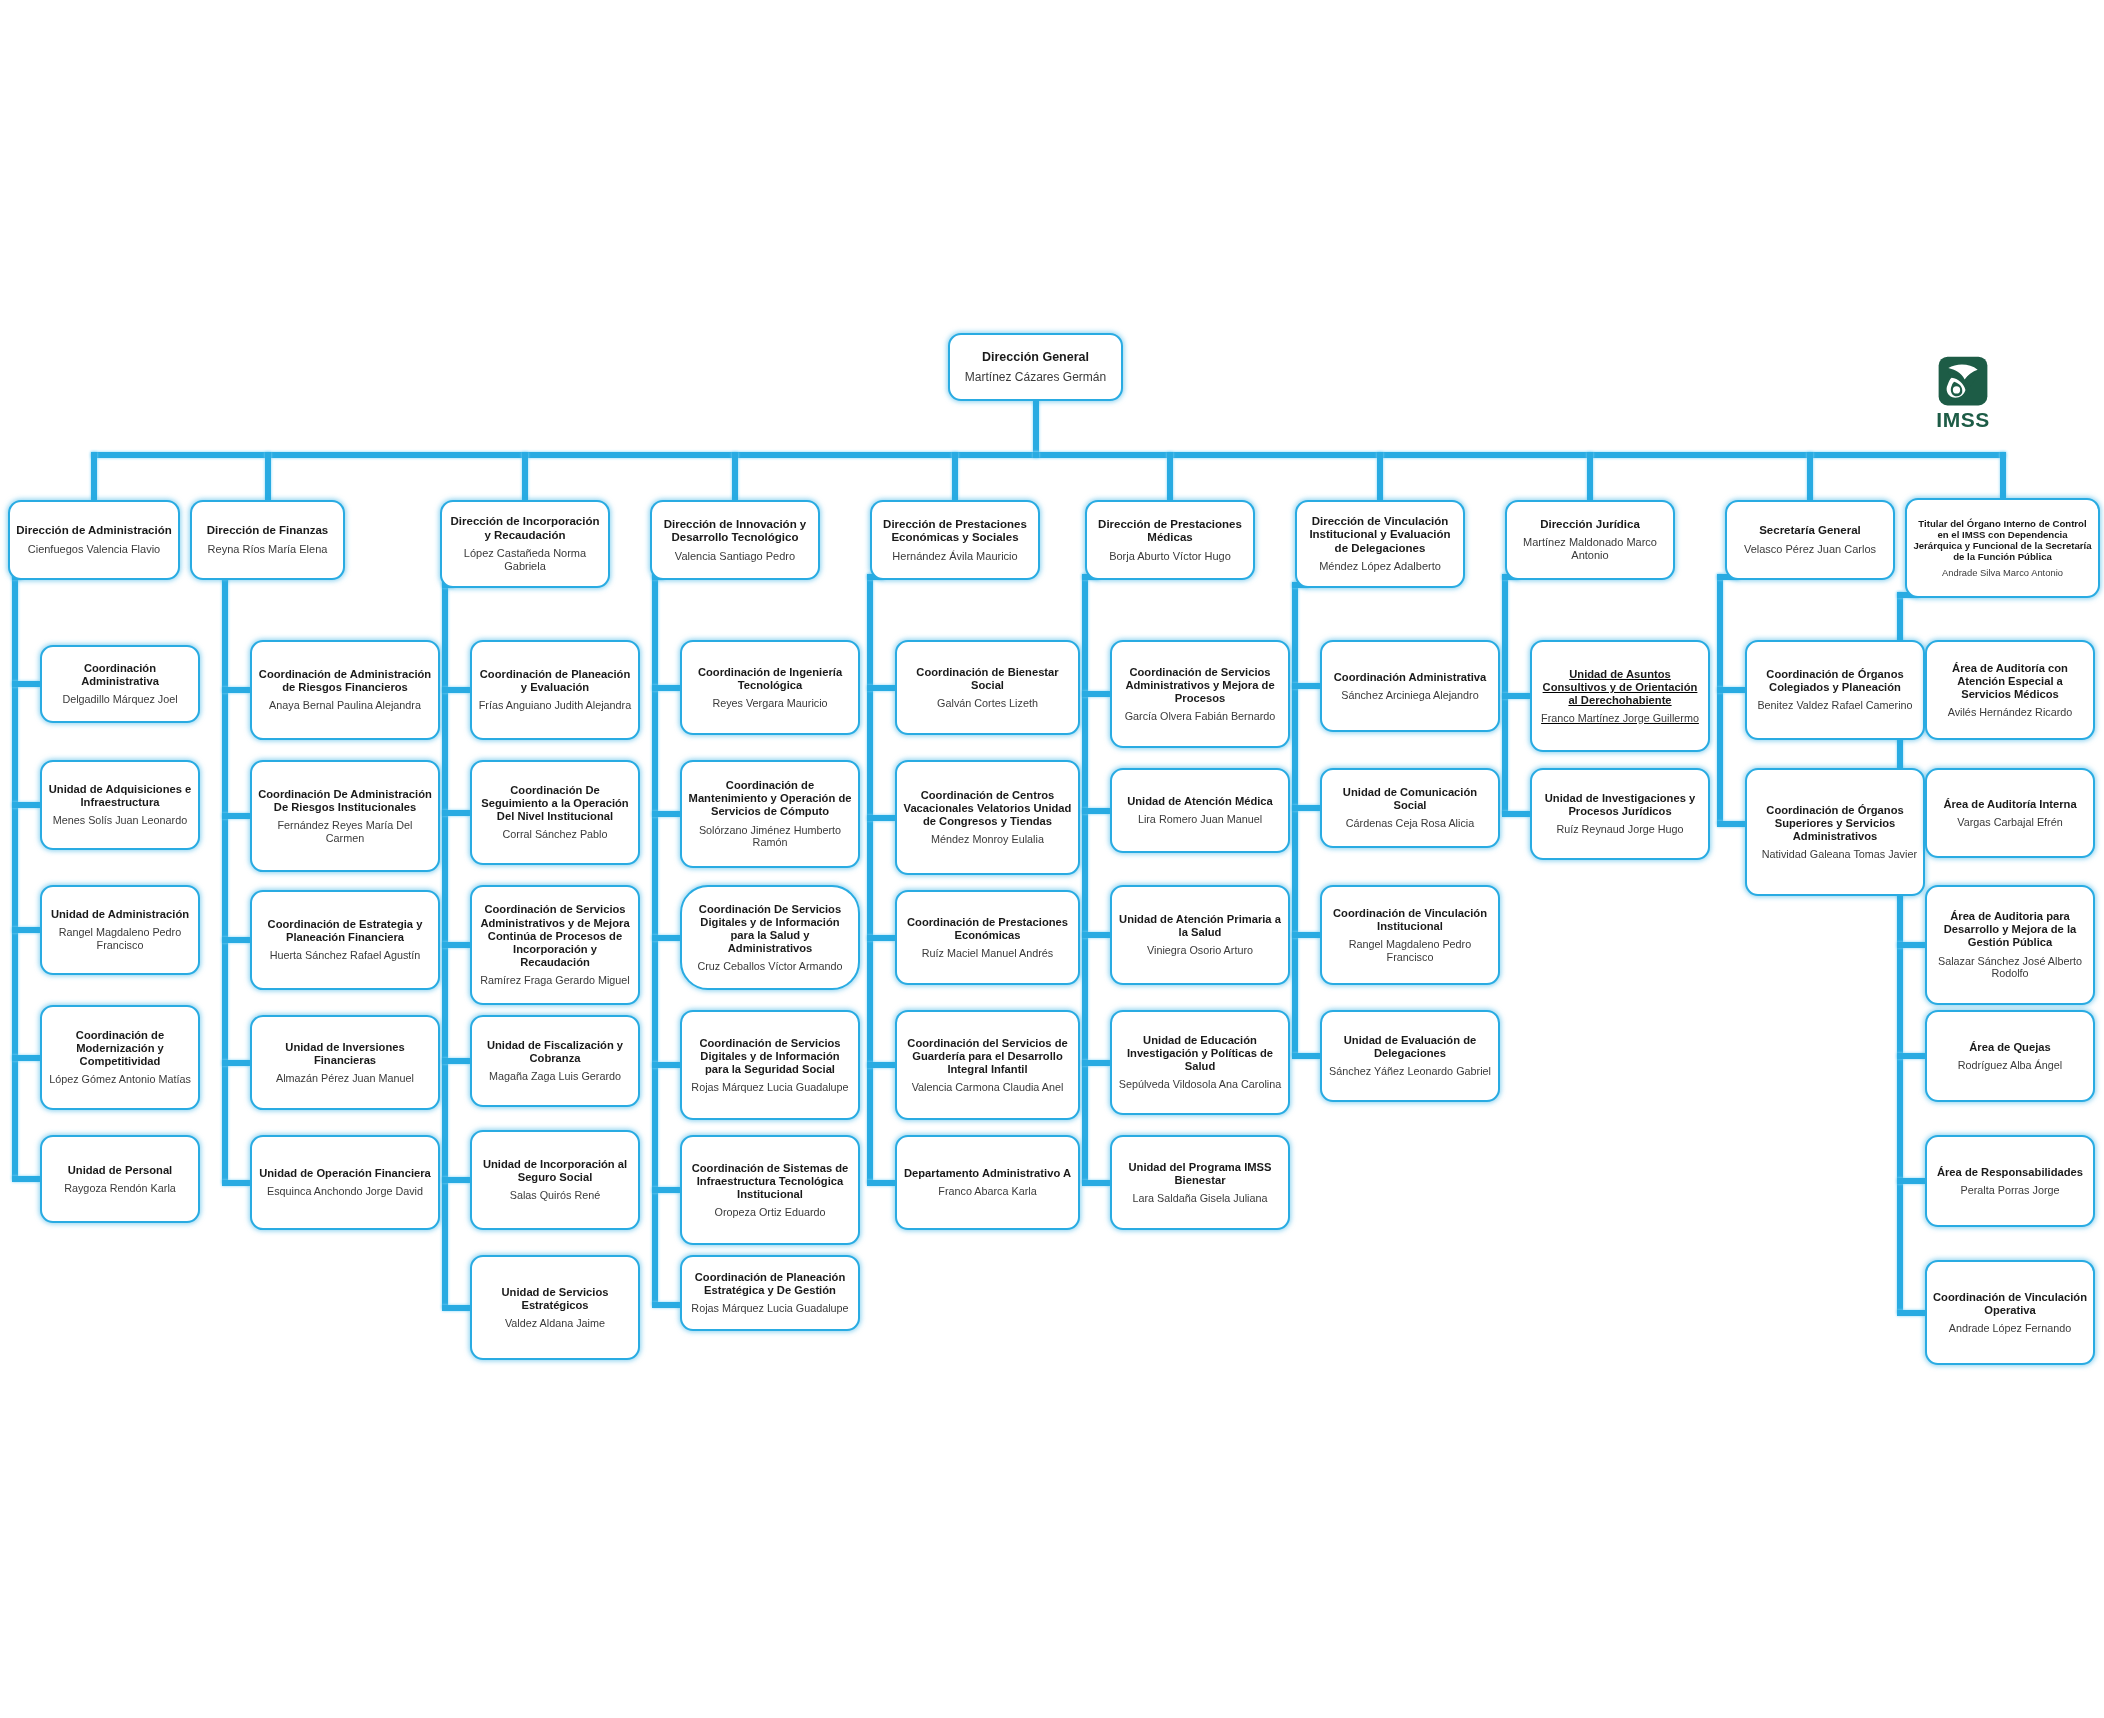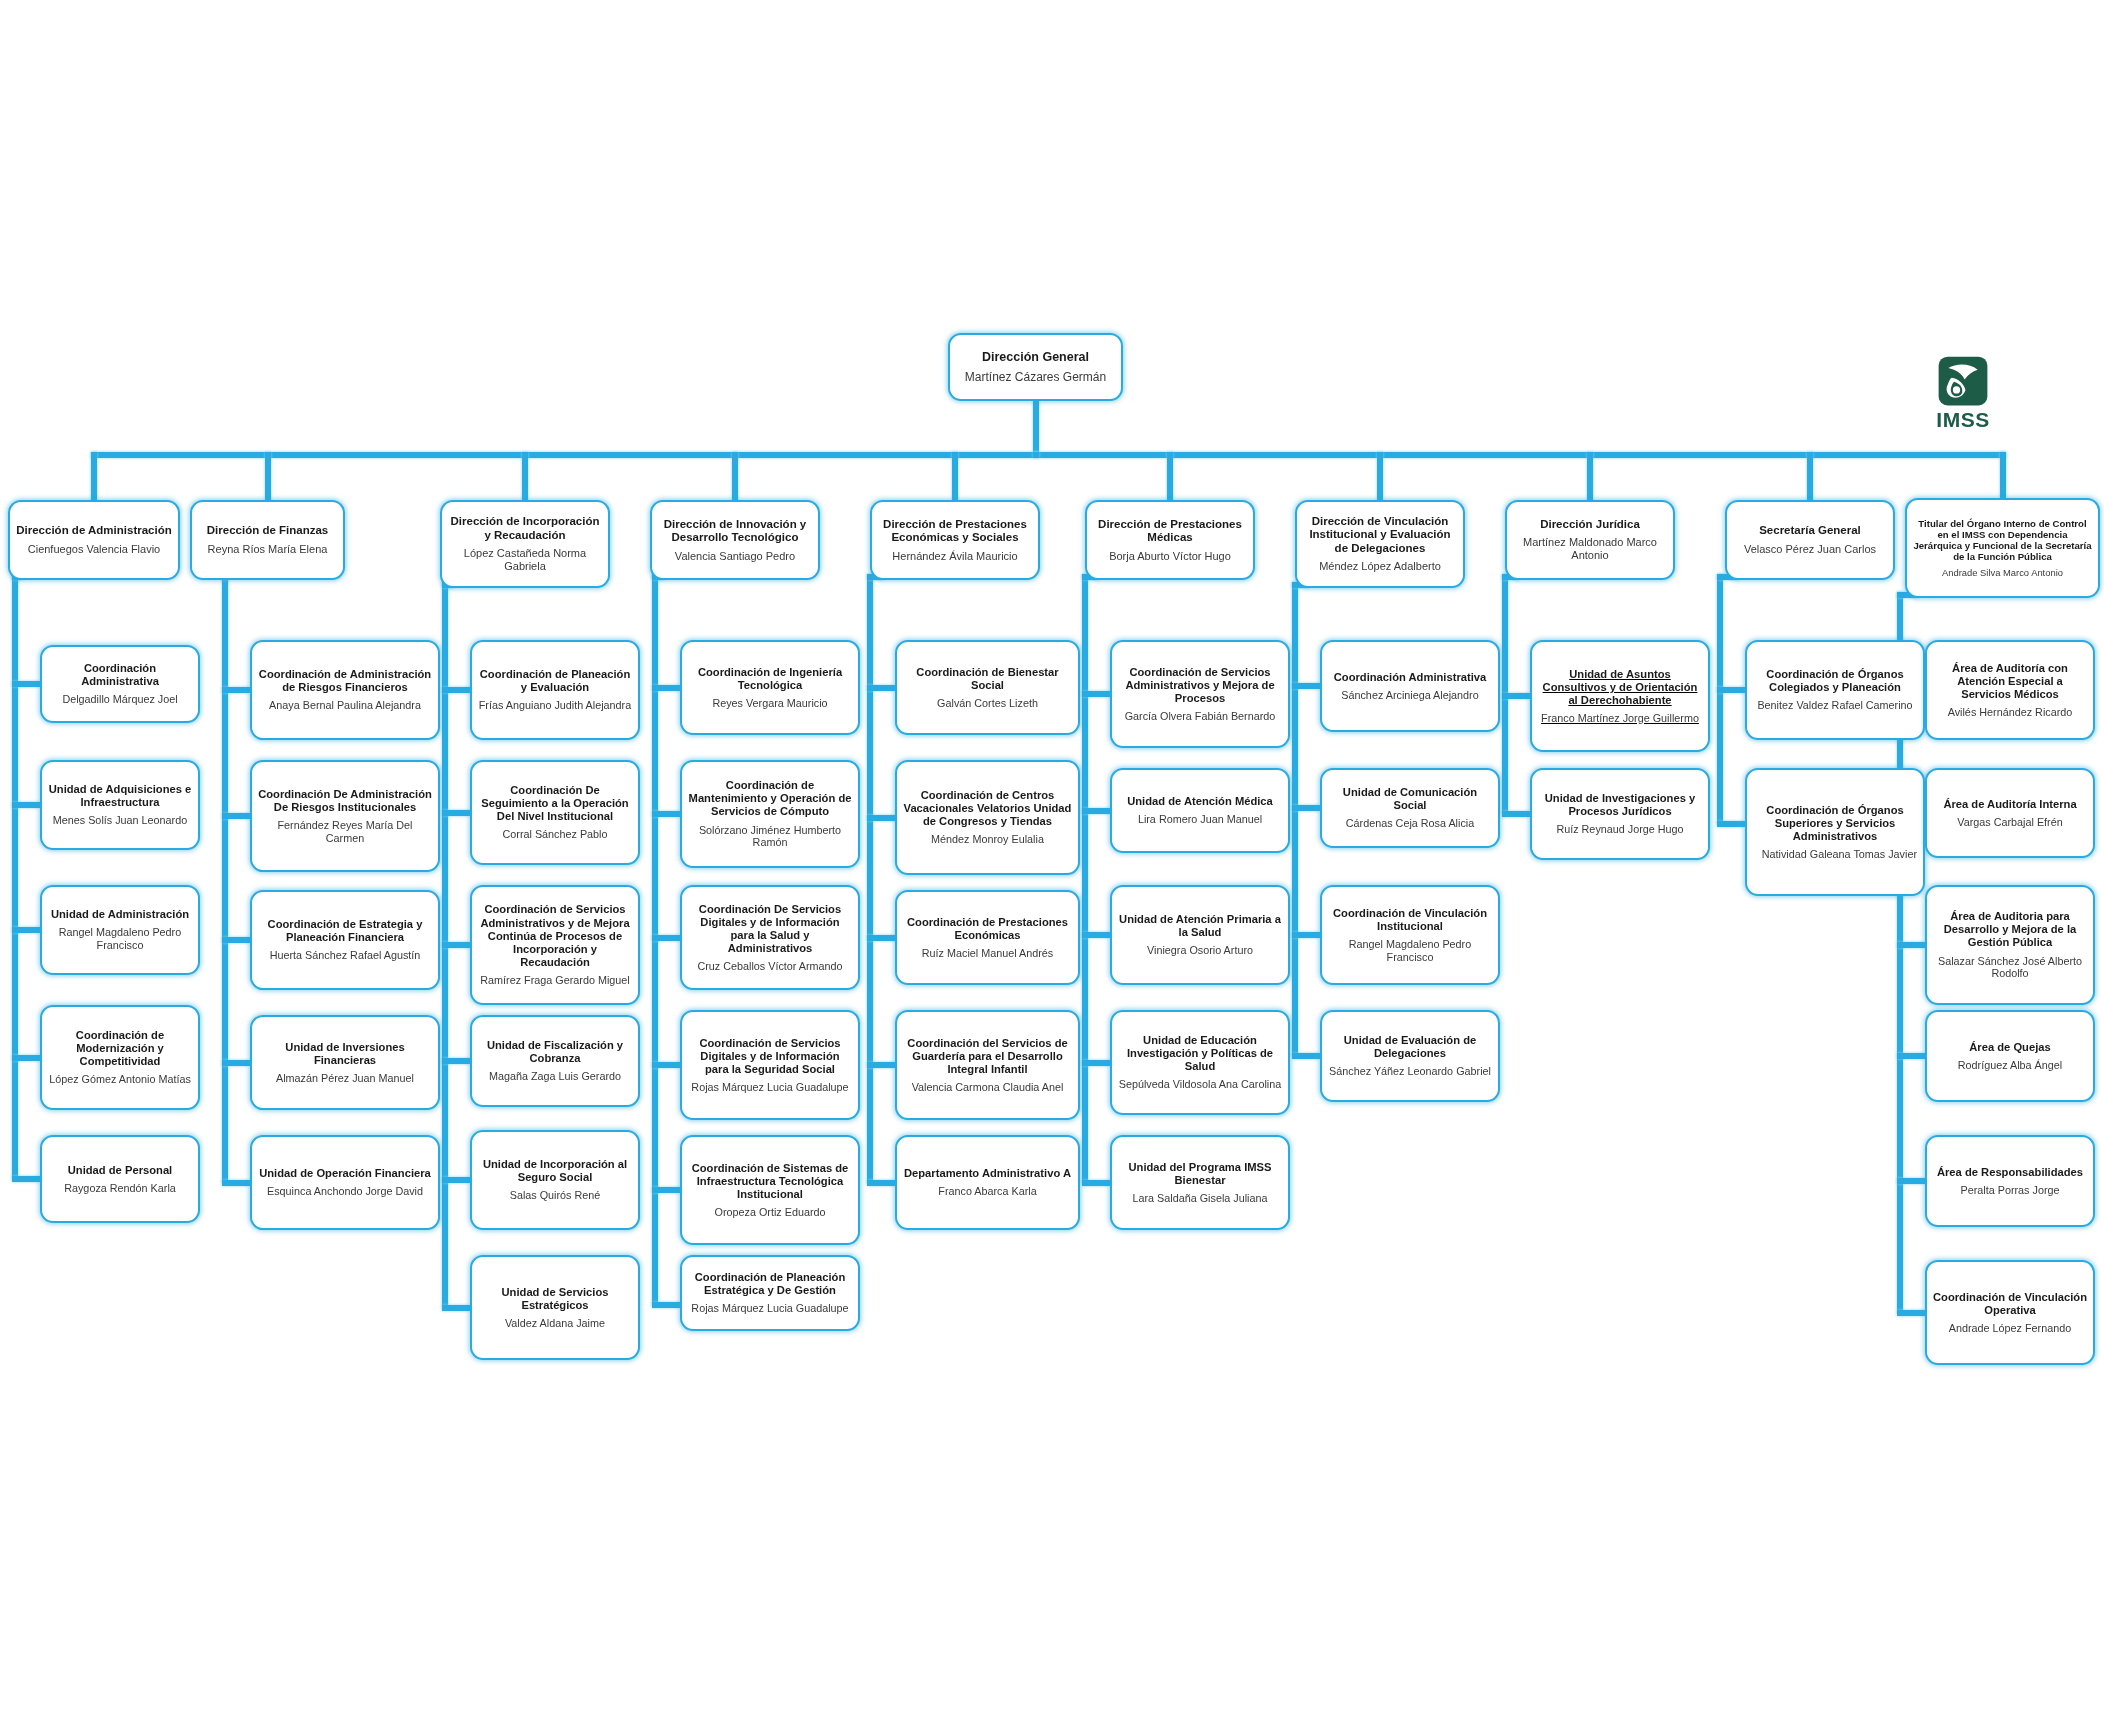--- a/index.html
+++ b/index.html
@@ -272,21 +272,21 @@
         <div class="person">Valencia Santiago Pedro</div>
       </div>
       <div class="node lvl2" style="left: 680px; top: 640px; width: 180px; height: 95px;">
         <div class="title">Coordinación de Ingeniería Tecnológica</div>
         <div class="person">Reyes Vergara Mauricio</div>
       </div>
       <div class="node lvl2" style="left: 680px; top: 760px; width: 180px; height: 108px;">
         <div class="title">Coordinación de Mantenimiento y Operación de Servicios de Cómputo</div>
         <div class="person">Solórzano Jiménez Humberto Ramón</div>
       </div>
-      <div class="node lvl2" style="left: 680px; top: 885px; width: 180px; height: 105px;">
+      <div class="node lvl2" style="left: 680px; top: 885px; width: 180px; height: 105px; border-radius: 28px;">
         <div class="title">Coordinación De Servicios Digitales y de Información para la Salud y Administrativos</div>
         <div class="person">Cruz Ceballos Víctor Armando</div>
       </div>
       <div class="node lvl2" style="left: 680px; top: 1010px; width: 180px; height: 110px;">
         <div class="title">Coordinación de Servicios Digitales y de Información para la Seguridad Social</div>
         <div class="person">Rojas Márquez Lucia Guadalupe</div>
       </div>
       <div class="node lvl2" style="left: 680px; top: 1135px; width: 180px; height: 110px;">
         <div class="title">Coordinación de Sistemas de Infraestructura Tecnológica Institucional</div>
         <div class="person">Oropeza Ortiz Eduardo</div>

